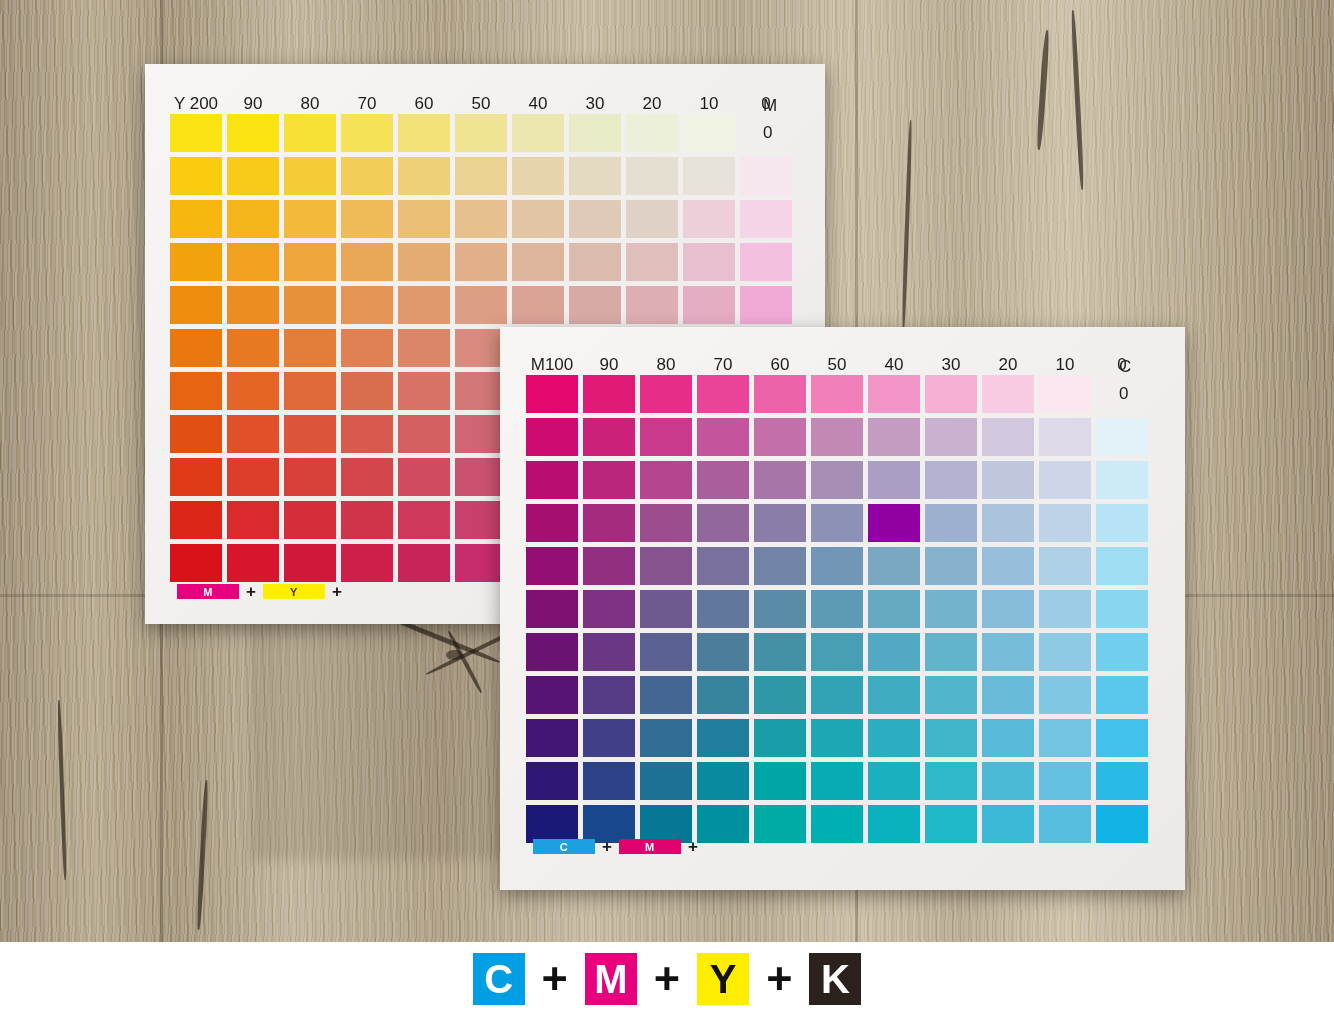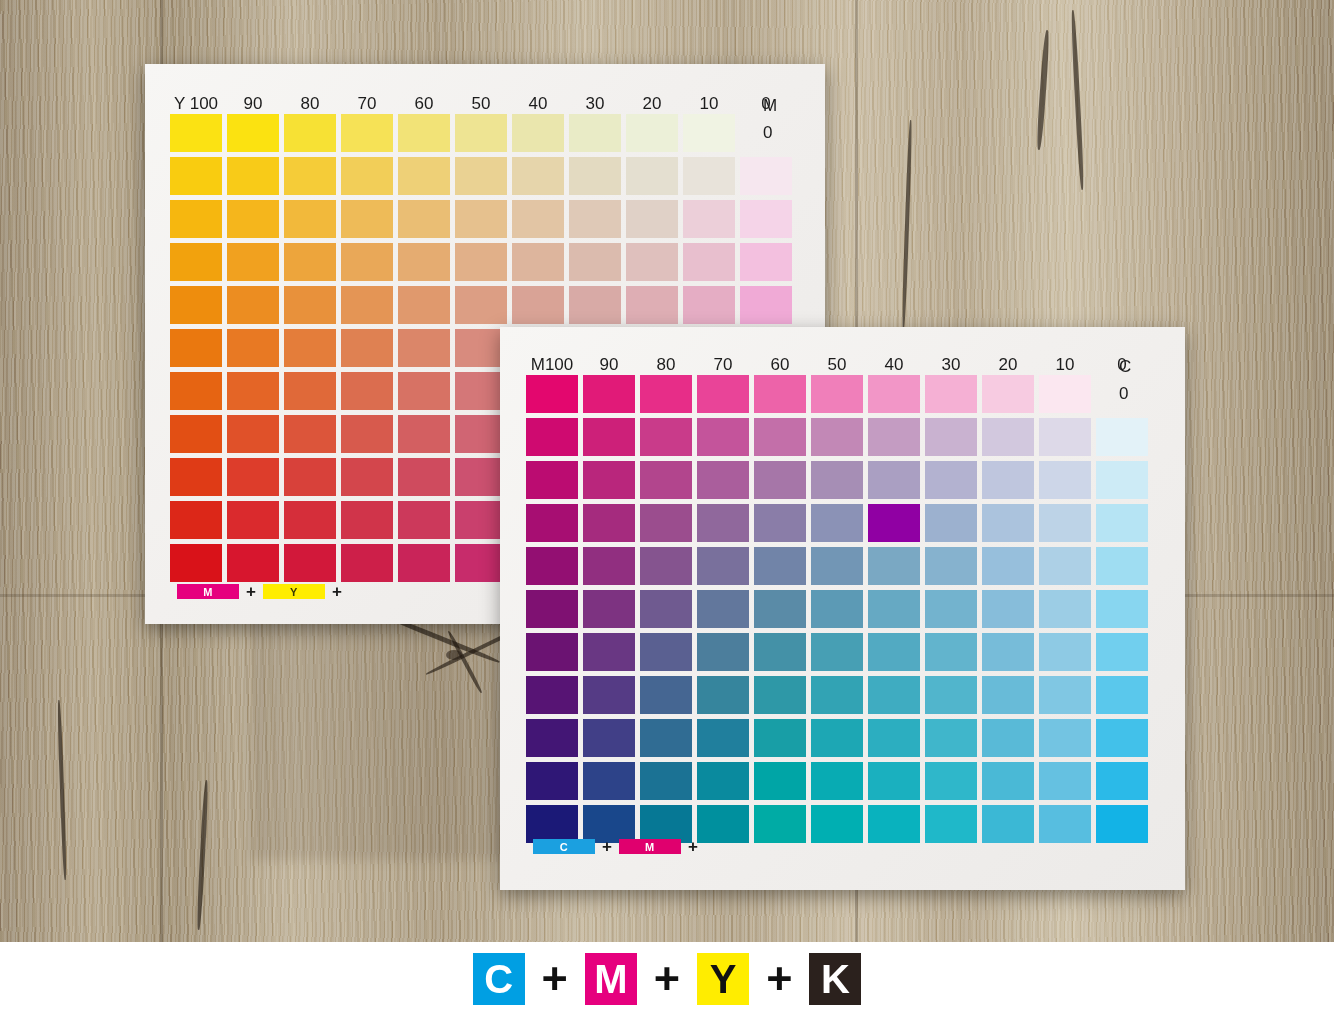--- a/index.html
+++ b/index.html
@@ -91,21 +91,21 @@
   <div class="knot" style="left:446px;top:650px;width:16px;height:10px;"></div>
   <div class="crack" style="left:1040px;top:30px;width:6px;height:120px;transform:rotate(4deg);"></div>
   <div class="crack" style="left:1075px;top:10px;width:5px;height:180px;transform:rotate(-3deg);"></div>
   <div class="crack" style="left:905px;top:120px;width:4px;height:210px;transform:rotate(2deg);"></div>
   <div class="crack" style="left:60px;top:700px;width:4px;height:180px;transform:rotate(-2deg);"></div>
   <div class="crack" style="left:200px;top:780px;width:5px;height:150px;transform:rotate(3deg);"></div>
 
   <div class="sheet" id="sheet1" style="left:145px;top:64px;width:680px;height:560px;">
     <div class="sheet-inner"></div>
     <div id="s1-cols">
-        <div class="colhead" style="left: 25px; top: 30px; width: 52px;">Y 100</div>
+        <div class="colhead" style="left: 25px; top: 30px; width: 52px;">Y 200</div>
         <div class="colhead" style="left: 82px; top: 30px; width: 52px;">90</div>
         <div class="colhead" style="left: 139px; top: 30px; width: 52px;">80</div>
         <div class="colhead" style="left: 196px; top: 30px; width: 52px;">70</div>
         <div class="colhead" style="left: 253px; top: 30px; width: 52px;">60</div>
         <div class="colhead" style="left: 310px; top: 30px; width: 52px;">50</div>
         <div class="colhead" style="left: 367px; top: 30px; width: 52px;">40</div>
         <div class="colhead" style="left: 424px; top: 30px; width: 52px;">30</div>
         <div class="colhead" style="left: 481px; top: 30px; width: 52px;">20</div>
         <div class="colhead" style="left: 538px; top: 30px; width: 52px;">10</div>
         <div class="colhead" style="left: 595px; top: 30px; width: 52px;">0</div>

